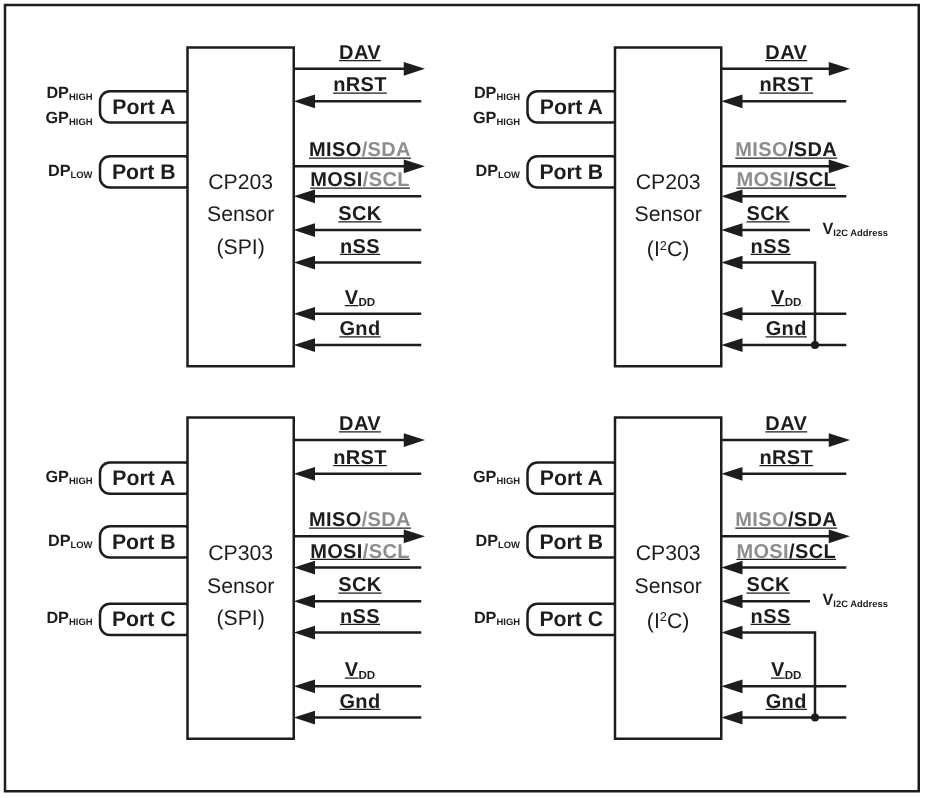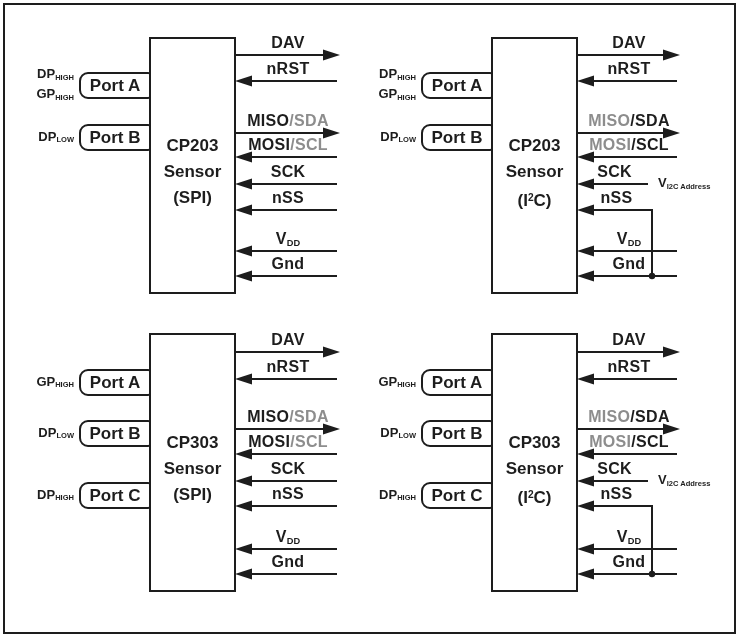--- a/index.html
+++ b/index.html
@@ -5,33 +5,33 @@
   html,body{margin:0;padding:0;background:#ffffff;}
   #canvas{
     position:relative;width:740px;height:638px;background:#ffffff;
     font-family:"Liberation Sans","DejaVu Sans",sans-serif;overflow:hidden;
   }
   .frame{position:absolute;left:3px;top:3px;right:4px;bottom:4px;border:2px solid #1d1d1d;}
   #wires{position:absolute;left:0;top:0;}
   .lbl{
     position:absolute;transform:translateX(-50%);
     font-size:16px;line-height:16px;font-weight:700;letter-spacing:.3px;
-    white-space:nowrap;color:#1d1d1d;
+    white-space:nowrap;color:#1d1d1d;text-decoration:underline;
   }
   .pname{
     position:absolute;text-align:center;font-size:17px;font-weight:700;
     color:#1d1d1d;white-space:nowrap;
   }
   .tag{
     position:absolute;transform:translate(-100%,-50%);text-align:right;
     font-size:13px;line-height:17px;font-weight:700;color:#1d1d1d;white-space:nowrap;
   }
   .blocktitle{
     position:absolute;text-align:center;font-size:17px;line-height:26px;
-    font-weight:700;color:#1d1d1d;
+    font-weight:400;color:#1d1d1d;
   }
   .note{
     position:absolute;transform:translateY(-50%);
     font-size:13px;font-weight:700;color:#1d1d1d;white-space:nowrap;
   }
   .sb{font-size:.58em;vertical-align:-0.22em;letter-spacing:0;}
   .sp{font-size:.6em;vertical-align:.5em;letter-spacing:0;}
   .mut{color:#8d8d8d;}
 </style>
 </head>

